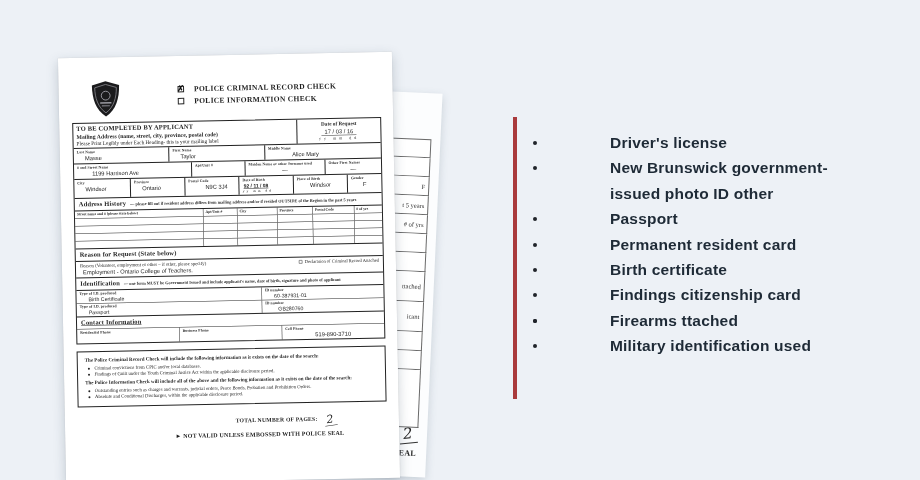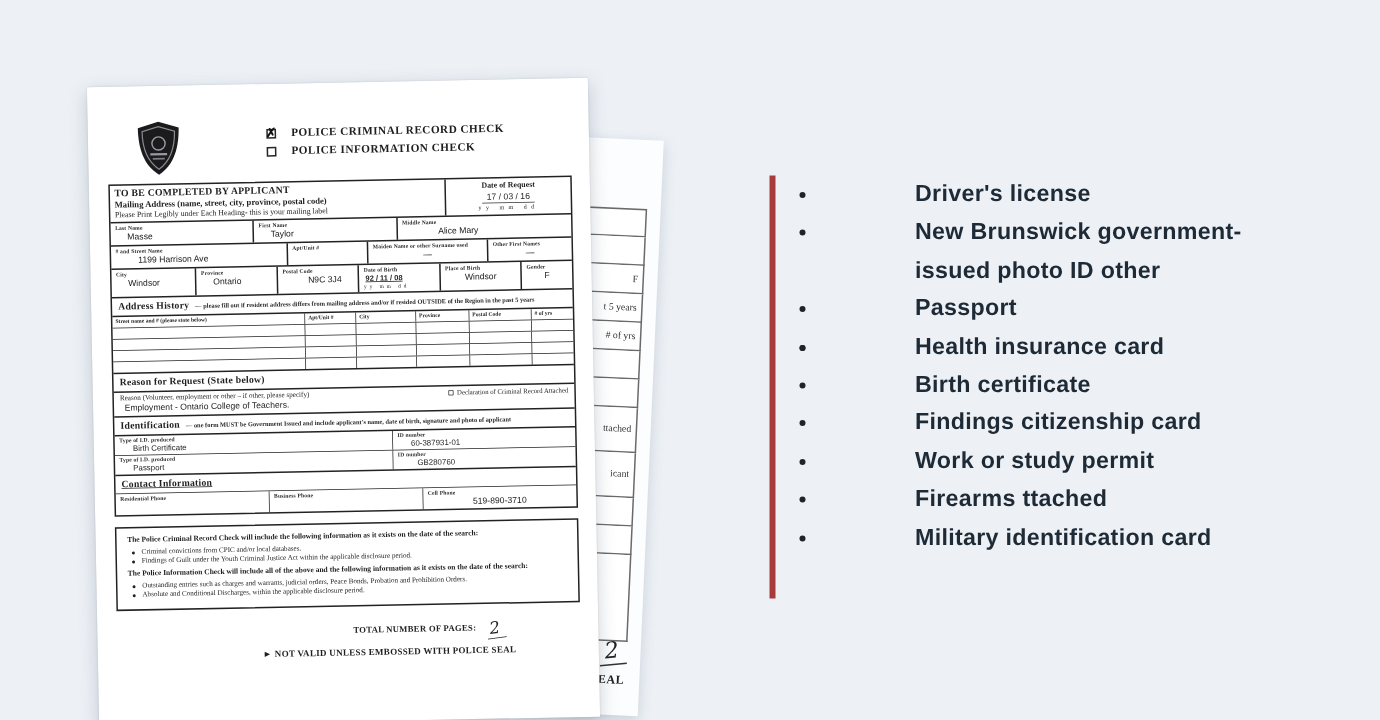--- a/index.html
+++ b/index.html
@@ -113,21 +113,21 @@
   .pages-line { text-align:right; padding-right:100px; margin-top:20px; font:700 11.5px "Liberation Serif", serif; letter-spacing:.4px; }
   .hand-two {
     font:italic 22px "DejaVu Serif", serif; display:inline-block;
     transform:rotate(-7deg); border-bottom:1.5px solid #222; padding:0 7px 0 4px; margin-left:10px;
     vertical-align:-4px;
   }
   .seal-line { text-align:right; padding-right:86px; margin-top:8px; font:700 12px "Liberation Serif", serif; letter-spacing:.4px; }
 
   
   .accent-line { position:absolute; left:513px; top:117px; width:4px; height:282px; background:#a93a3c; }
-  .id-list { position:absolute; left:529px; top:117px; list-style:none; }
+  .id-list { position:absolute; left:529px; top:130px; list-style:none; }
   .id-list li {
     position:relative; padding-left:81px; width:316px;
     font-size:15.5px; font-weight:600; letter-spacing:.2px;
     line-height:25.4px; color:#1e2a36;
   }
   .dot {
     position:absolute; left:4px; top:11px;
     width:4px; height:4px; border-radius:50%; background:#20242a;
   }
 </style>
@@ -396,22 +396,21 @@
 
       </div>
     </div>
   </div>
 
   <div class="accent-line"></div>
   <ul class="id-list">
     <li><span class="dot"></span><span>Driver's license</span></li>
     <li><span class="dot"></span><span>New Brunswick government-issued photo ID other</span></li>
     <li><span class="dot"></span><span>Passport</span></li>
-    <li><span class="dot"></span></li>
-    <li><span class="dot"></span><span>Health insurance card</span></li>
+    <li><span class="dot"></span><span>Permanent resident card</span></li>
     <li><span class="dot"></span><span>Birth certificate</span></li>
     <li><span class="dot"></span><span>Findings citizenship card</span></li>
-    <li><span class="dot"></span><span>Work or study permit</span></li>
+    <li><span class="dot"></span></li>
     <li><span class="dot"></span><span>Firearms ttached</span></li>
-    <li><span class="dot"></span><span>Military identification card</span></li>
+    <li><span class="dot"></span><span>Military identification used</span></li>
   </ul>
 
 </div>
 
 </body></html>

